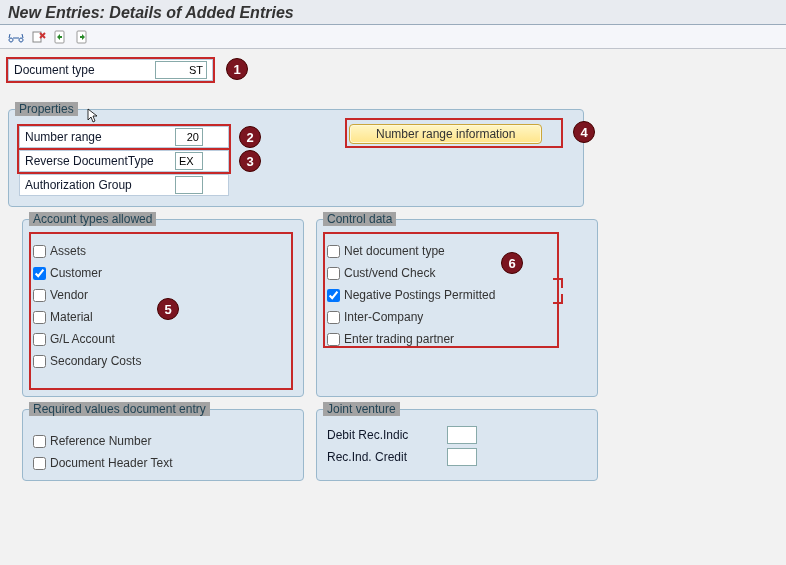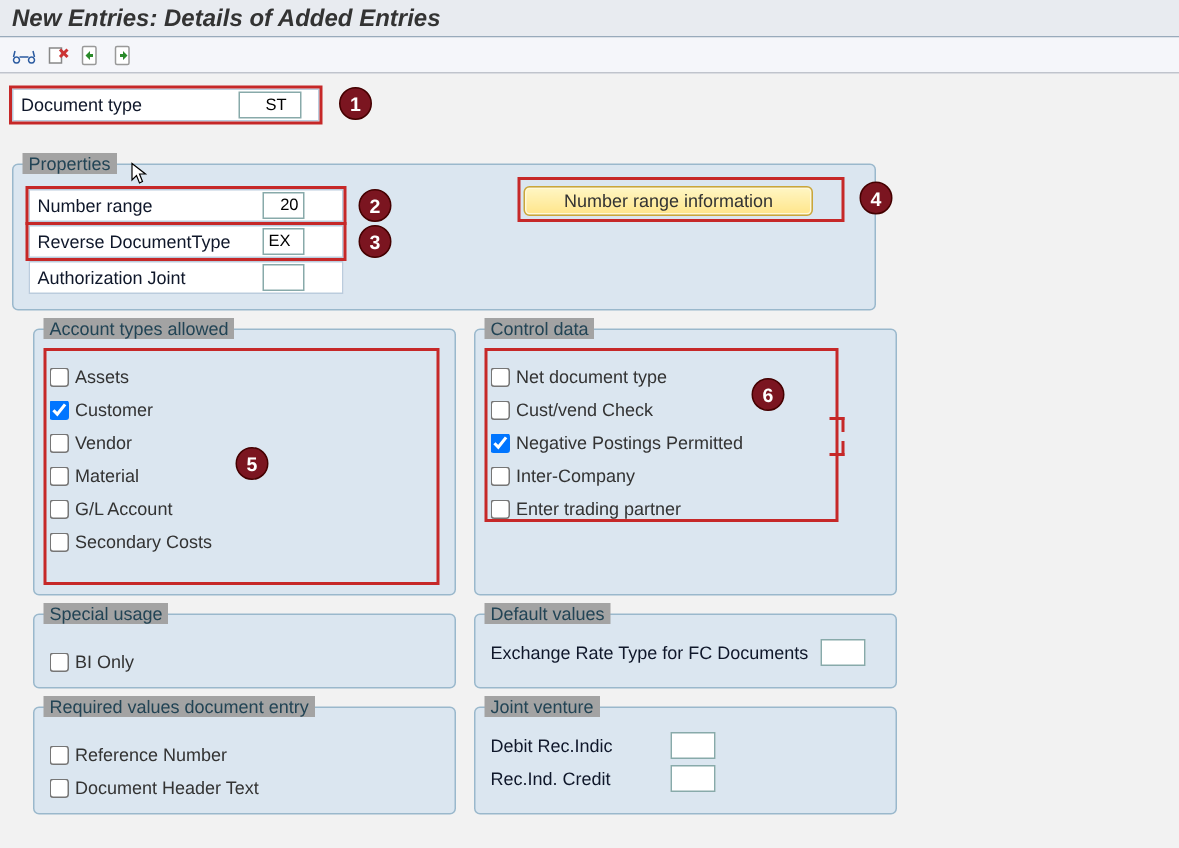--- a/index.html
+++ b/index.html
@@ -156,21 +156,21 @@
         <path d="M11 8l-3-3v2h-2v2h2v2z" fill="#2a8a2a"></path>
       </svg>
   </span>
 </div>
 
 <div class="content" style="position:relative;">
 
   <div style="position:relative; height:28px; margin-bottom:22px;">
     <div class="inner-white" style="width:205px; position:relative;">
       <span class="field-label" style="width:145px;">Document type</span>
-      <input class="field-input" style="width: 42px; text-align: left; padding-left: 17px;" value="ST">
+      <input class="field-input" style="width: 52px; text-align: right; padding-left: 17px;" value="ST">
     </div>
     <div class="hira" style="left:-2px; top:-2px; width:209px; height:26px;"></div>
     <div class="marker" style="left:218px; top:-1px;">1</div>
   </div>
 
   <div class="panel" style="width:576px;">
     <div class="panel-title">Properties</div>
     <svg style="position:absolute; left:78px; top:-2px;" width="12" height="16">
         <path d="M1 1l0 11 3-3 2 5 2-1-2-5 4 0z" fill="#fff" stroke="#000" stroke-width="0.8"></path>
       </svg>
@@ -193,21 +193,21 @@
     <div style="position:relative;">
       <div class="inner-white" style="width:210px; margin-bottom:2px;">
         <span class="field-label" style="width:150px;">Reverse DocumentType</span>
         <input class="field-input" style="width: 28px;" value="EX">
       </div>
       <div class="hira" style="left:-2px; top:-2px; width:214px; height:26px;"></div>
       <div class="marker" style="left:220px; top:0;">3</div>
     </div>
 
     <div class="inner-white" style="width:210px;">
-      <span class="field-label" style="width:150px;">Authorization Joint</span>
+      <span class="field-label" style="width:150px;">Authorization Group</span>
       <input class="field-input" style="width: 28px;" value="">
     </div>
   </div>
 
   <div class="cols" style="width:576px;">
     <div class="col">
       <div class="panel" style="height:178px;">
         <div class="panel-title">Account types allowed</div>
         <div class="checkbox-row">
             <input type="checkbox" style="">
@@ -261,40 +261,20 @@
             <span>Enter trading partner</span>
           </div>
         <div class="hira" style="left:6px; top:12px; width:236px; height:116px;"></div>
         <div class="marker" style="left:184px; top:32px;">6</div>
         <div class="corner-tr" style="left:236px; top:58px;"></div>
         <div class="corner-br" style="left:236px; top:74px;"></div>
       </div>
     </div>
   </div>
 
-  <div class="cols" style="width:576px;">
-    <div class="col">
-      <div class="panel" style="height:50px;">
-        <div class="panel-title">Special usage</div>
-        <div class="checkbox-row">
-            <input type="checkbox" style="">
-            <span>BI Only</span>
-          </div>
-      </div>
-    </div>
-    <div class="col">
-      <div class="panel" style="height:50px;">
-        <div class="panel-title">Default values</div>
-        <div class="row">
-          <span class="field-label" style="width:220px;">Exchange Rate Type for FC Documents</span>
-          <input class="field-input" style="width: 30px;" value="">
-        </div>
-      </div>
-    </div>
-  </div>
 
   <div class="cols" style="width:576px;">
     <div class="col">
       <div class="panel" style="height:72px;">
         <div class="panel-title">Required values document entry</div>
         <div class="checkbox-row">
             <input type="checkbox" style="">
             <span>Reference Number</span>
           </div>
         <div class="checkbox-row">

